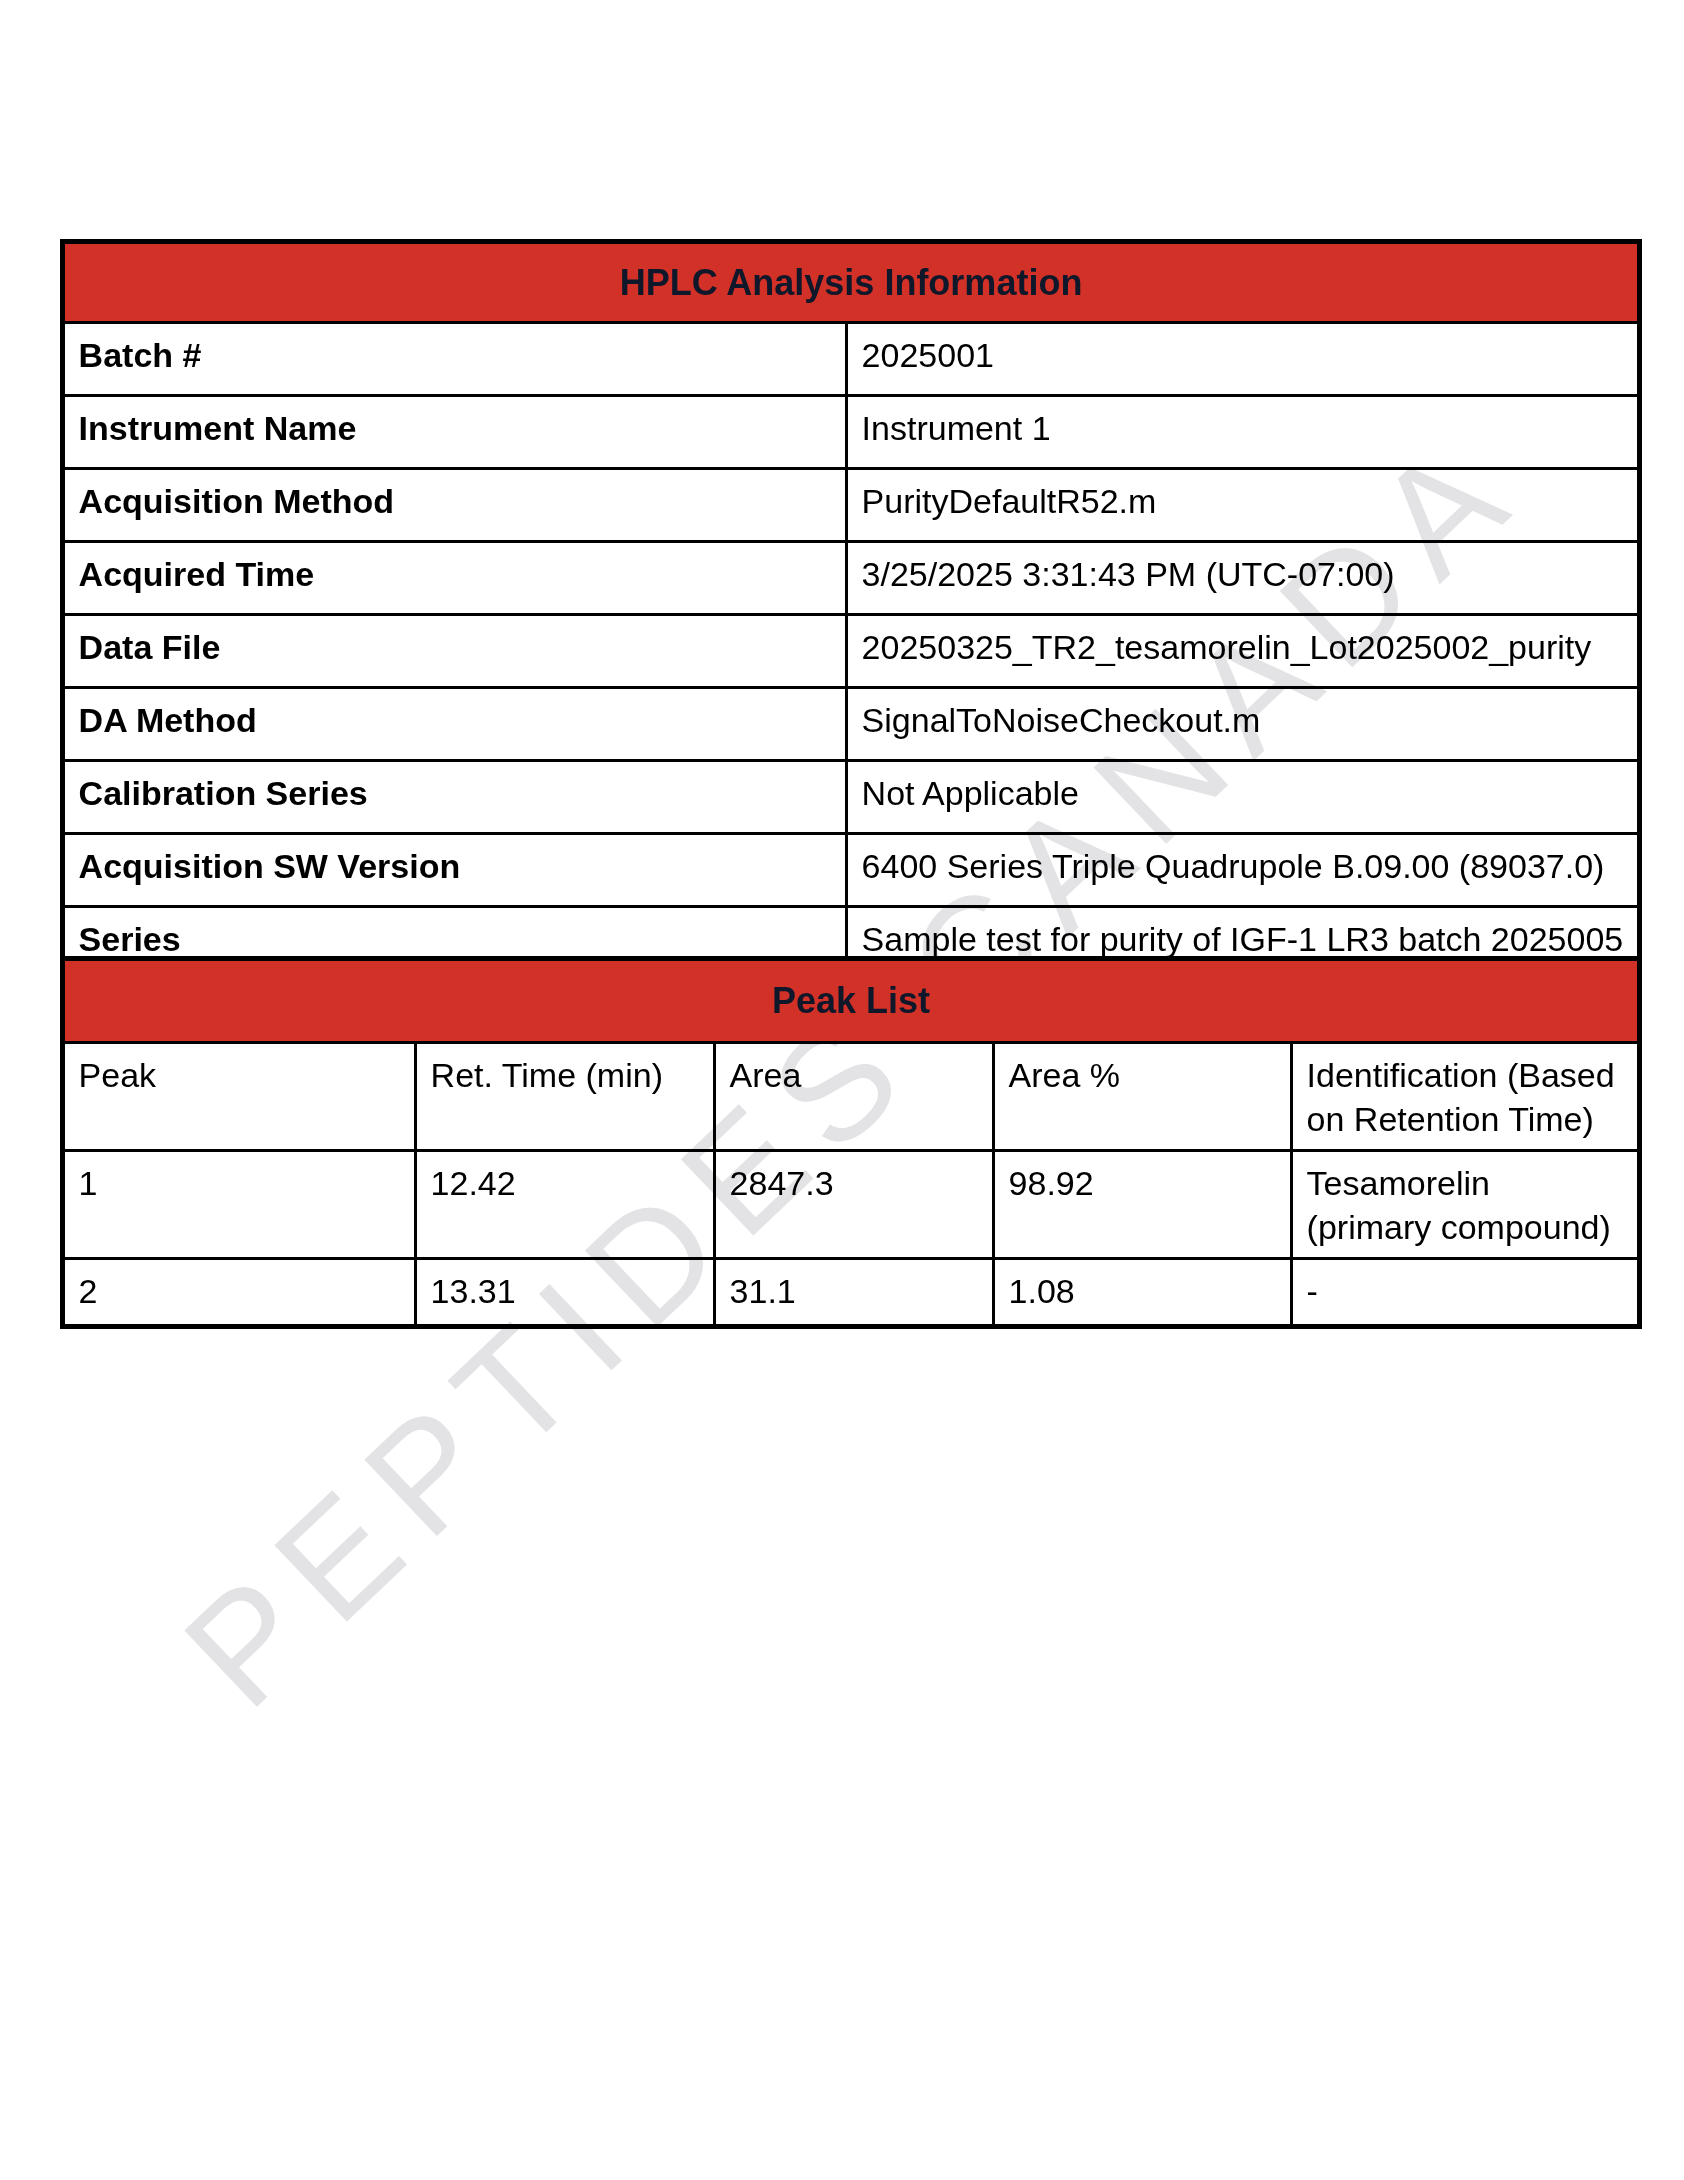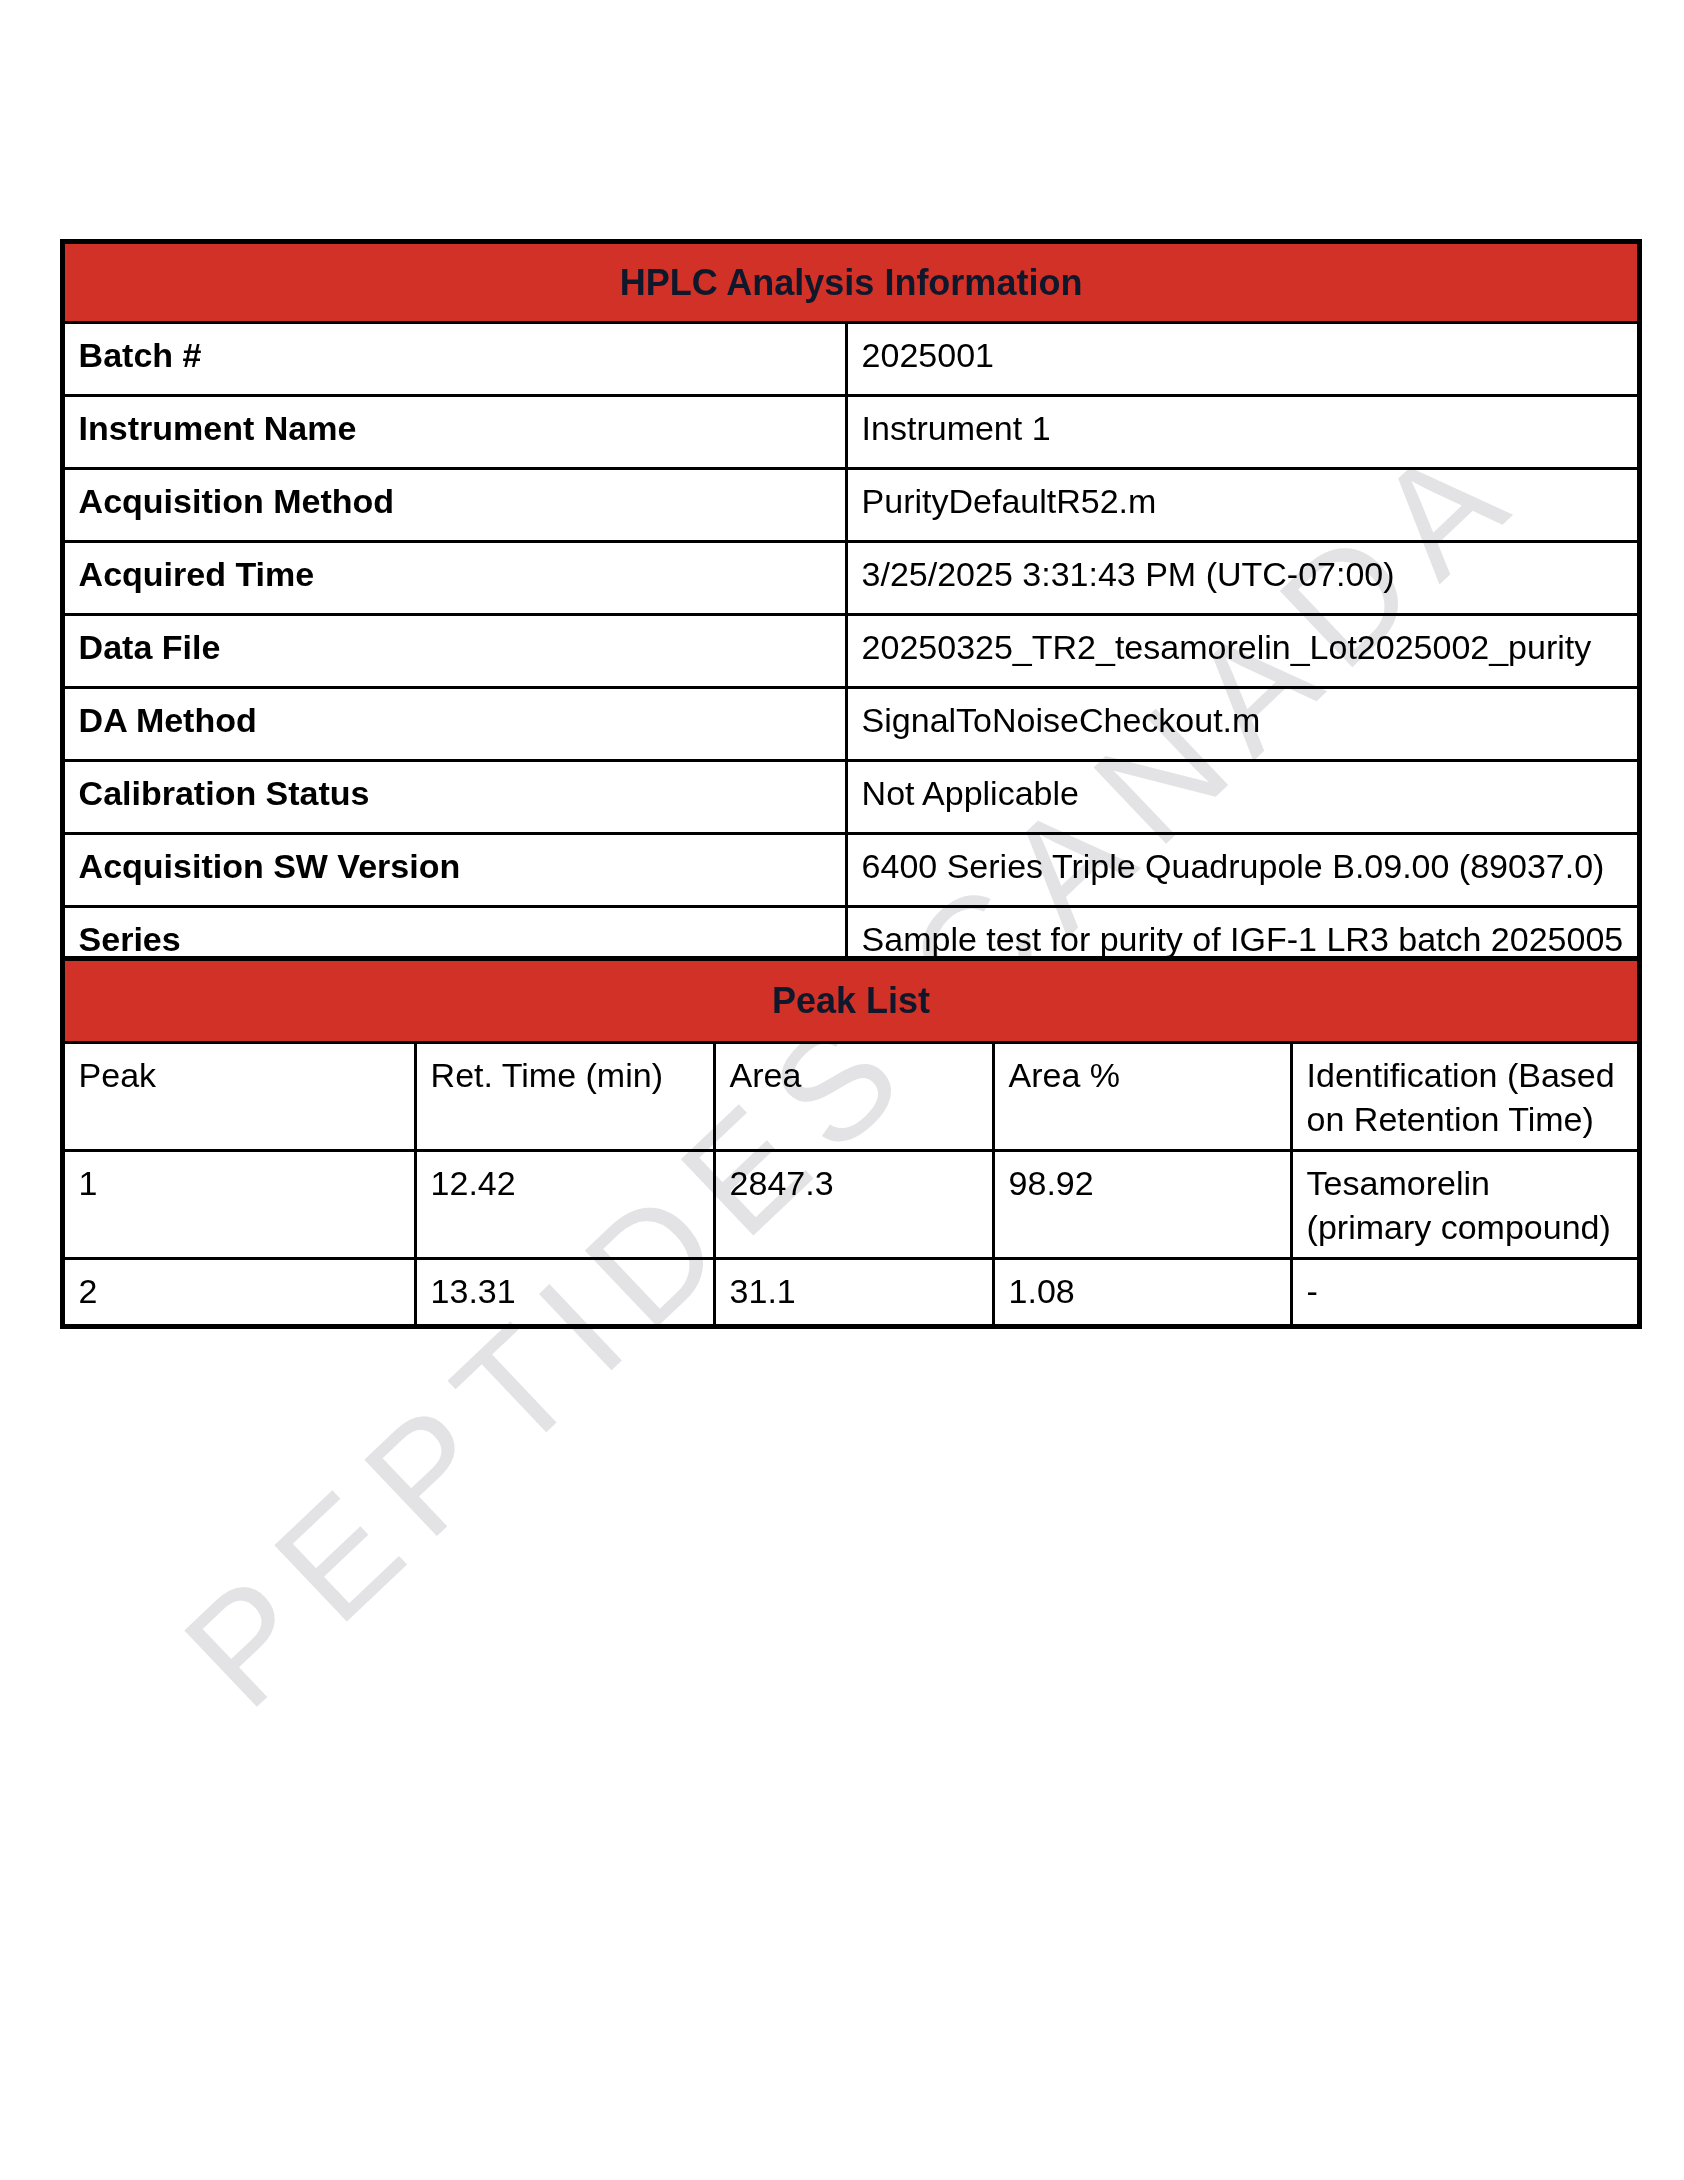--- a/index.html
+++ b/index.html
@@ -67,21 +67,21 @@
     </tr>
     <tr>
       <td class="label-cell">Data File</td>
       <td>20250325_TR2_tesamorelin_Lot2025002_purity</td>
     </tr>
     <tr>
       <td class="label-cell">DA Method</td>
       <td>SignalToNoiseCheckout.m</td>
     </tr>
     <tr>
-      <td class="label-cell">Calibration Status</td>
+      <td class="label-cell">Calibration Series</td>
       <td>Not Applicable</td>
     </tr>
     <tr>
       <td class="label-cell">Acquisition SW Version</td>
       <td>6400 Series Triple Quadrupole B.09.00 (89037.0)</td>
     </tr>
     <tr>
       <td class="label-cell">Series</td>
       <td>Sample test for purity of IGF-1 LR3 batch 2025005</td>
     </tr>

